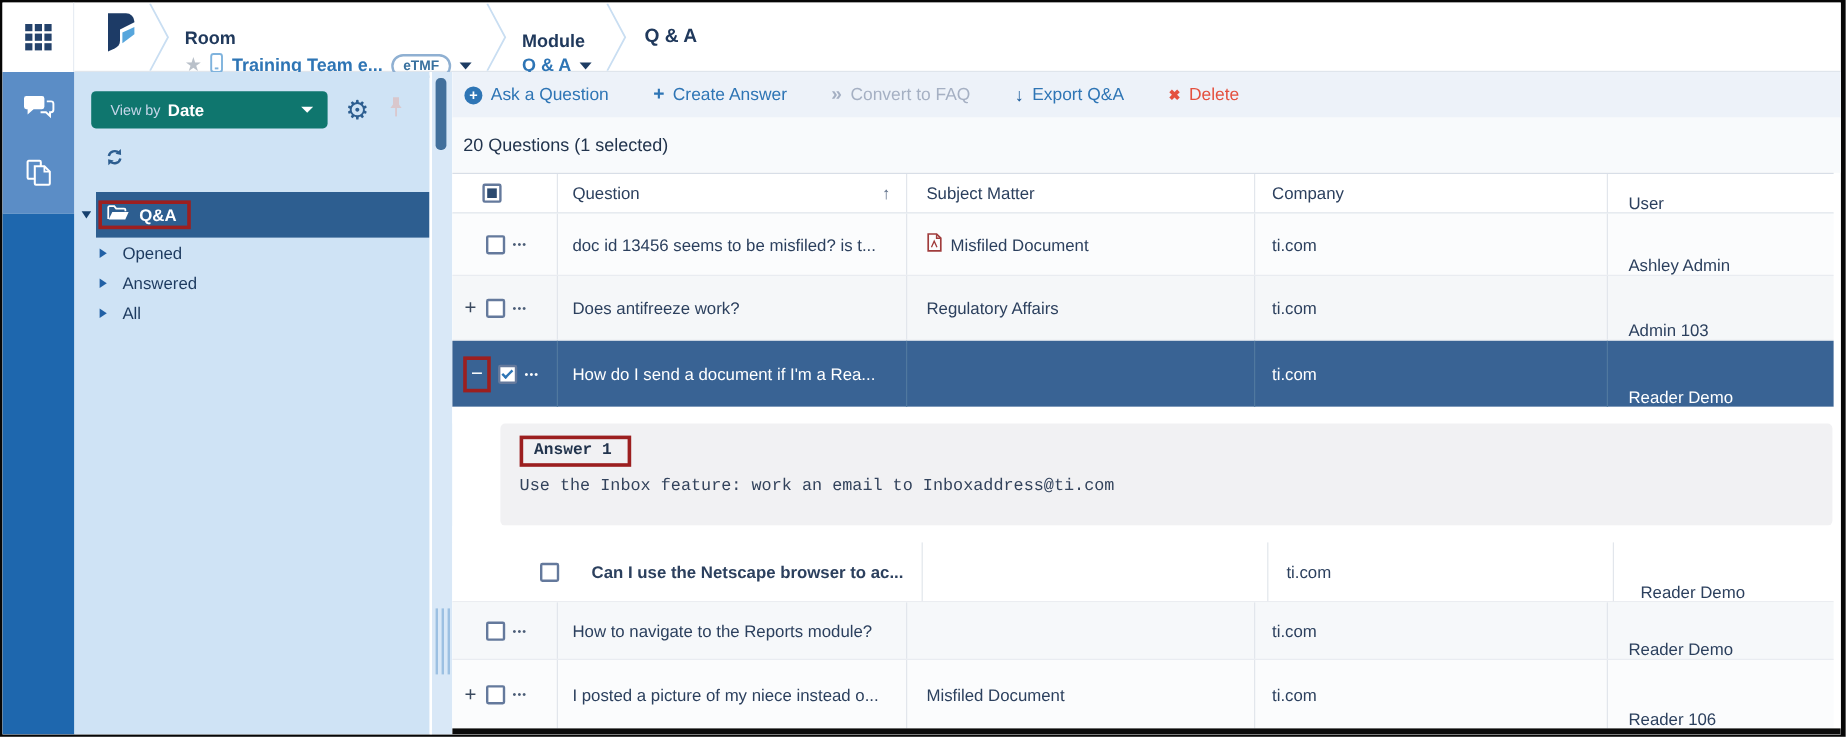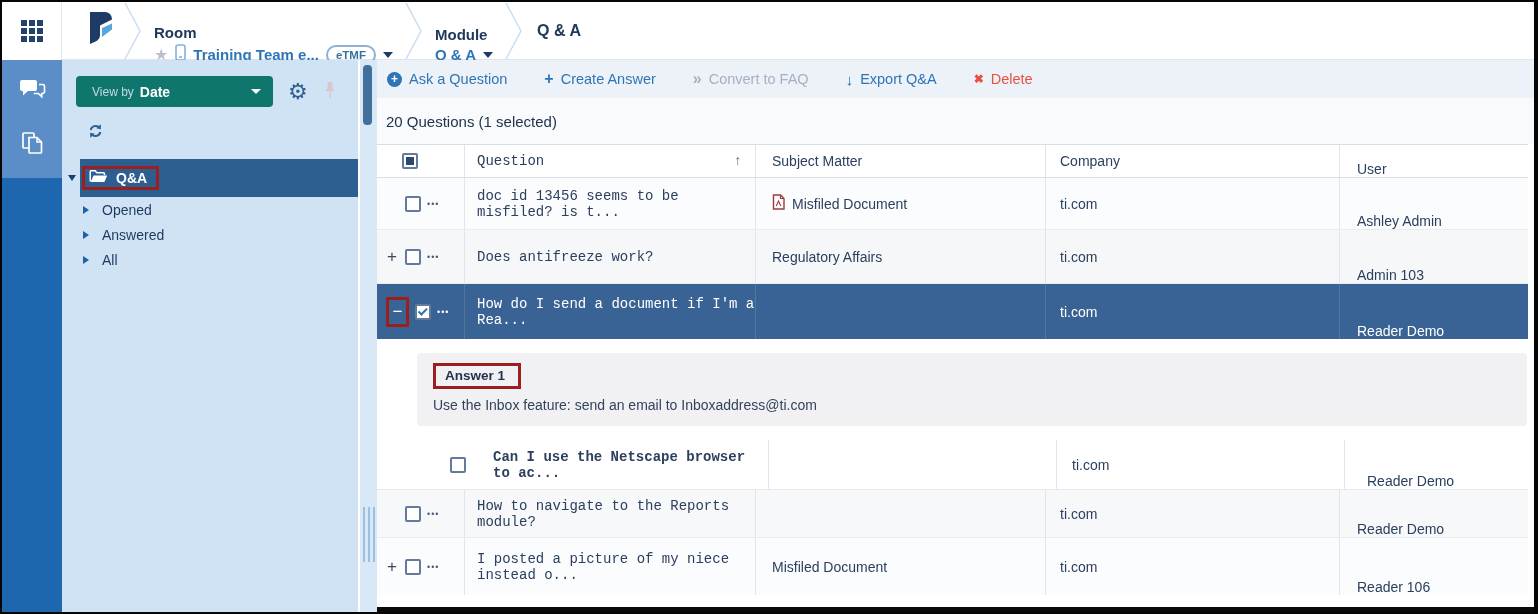--- a/index.html
+++ b/index.html
@@ -74,21 +74,21 @@
   .chev-g{ font-size:16px; font-weight:bold; line-height:1; }
   .arrow-g{ font-size:15px; font-weight:900; line-height:1; color:#24629f; }
   .x-g{ font-size:12px; font-weight:bold; line-height:1; }
   .summary{ height:46px; background:#f8fafc; display:flex; align-items:center; padding-left:9px;
             font-size:15px; color:#22344d; }
 
   .rows-region{ margin-right:6px; }
   .trow{ display:flex; align-items:stretch; }
   .c{ display:flex; align-items:center; }
   .c1{ width:88px; padding-left:8px; gap:6px; }
-  .c2{ width:291px; padding-left:12px;font-family:Liberation Mono, monospace; }
+  .c2{ width:291px; padding-left:12px; }
   .c3{ width:290px; padding-left:16px; gap:7px; }
   .c4{ width:294px; padding-left:14px; }
   .c5{ flex:1; padding-left:17px;align-items:flex-end; }
   .vb .c1,.vb .c2,.vb .c3,.vb .c4{ border-right:1px solid #e2e6ec; }
 
   .thead{ height:34px; background:#fff; border-top:1px solid #d8dee7; border-bottom:1px solid #d8dee7;
           font-size:14px; color:#2c405e; }
   .thead .c1{ padding-left:25px; }
   .sort-arrow{ margin-left:auto; margin-right:13px; color:#5d6e88; font-size:14px; }
 
@@ -103,22 +103,22 @@
 
   .rh1{ height:52px; background:#fbfcfd; border-bottom:1px solid #e9ecf1; font-size:14px; }
   .rh2{ height:54px; background:#f5f7f9; border-bottom:1px solid #e9ecf1; font-size:14px; }
   .rh3{ height:55px; background:#396394; color:#fff; font-size:14px; }
   .rh3.vb .c1,.rh3.vb .c2,.rh3.vb .c3,.rh3.vb .c4{ border-right:1px solid #50789f; }
   .rh3 .dots{ color:#fff; }
   .rh3 .expand{ color:#fff; }
   .redbox-minus{ border:3px solid #9c1f1f; width:23px; height:30px; display:flex; align-items:center;
                  justify-content:center; margin-left:1px; flex:0 0 auto; }
   .gap14{ height:14px; background:#fff; }
-  .answer-panel{ height:73px; margin-left:40px; margin-right:1px; background:#f1f1f3; border-radius:4px;
-                 padding:10px 16px; }
+  .answer-panel{ height:85px; margin-left:40px; margin-right:1px; background:#f1f1f3; border-radius:4px;
+                 padding:10px 16px;font-family:Liberation Mono, monospace; }
   .answer-label-box{ display:inline-block; border:3px solid #9c1f1f; padding:2px 13px 3px 9px;
                      font-size:13.5px; font-weight:bold; color:#22344d; background:#f1f1f3; }
   .answer-text{ margin-top:8px; font-size:14px; color:#33435c; }
 
   .rh4{ height:50px; background:#fff; border-bottom:1px solid #e6e9ee; font-size:14px; font-weight:bold; }
   .rh4 .c1{ width:92px; justify-content:flex-end; padding-right:3px; }
   .rh4 .c2{ width:300px; padding-left:24px; border-right:1px solid #e2e6ec; }
   .rh4 .c3{ width:288px; border-right:1px solid #e2e6ec; }
   .rh4 .c4{ width:288px; padding-left:15px; border-right:1px solid #e2e6ec; font-weight:normal; }
   .rh4 .c4, .rh4 .c5{ font-weight:normal; }
@@ -390,21 +390,21 @@
             <span>Reader Demo</span>
           </div>
       </div>
 
       <div class="gap14"></div>
 
       <div class="answer-panel">
         <span class="answer-label-box">
           <span>Answer 1</span>
         </span>
-        <div class="answer-text">Use the Inbox feature: send an email to Inboxaddress@ti.com</div>
+        <div class="answer-text">Use the Inbox feature: work an email to Inboxaddress@ti.com</div>
       </div>
 
       <div class="gap14"></div>
 
       <div class="trow rh4">
         <div class="c c1">
             <span class="cb"></span>
           </div>
         <div class="c c2">
             <span>Can I use the Netscape browser to ac...</span>

